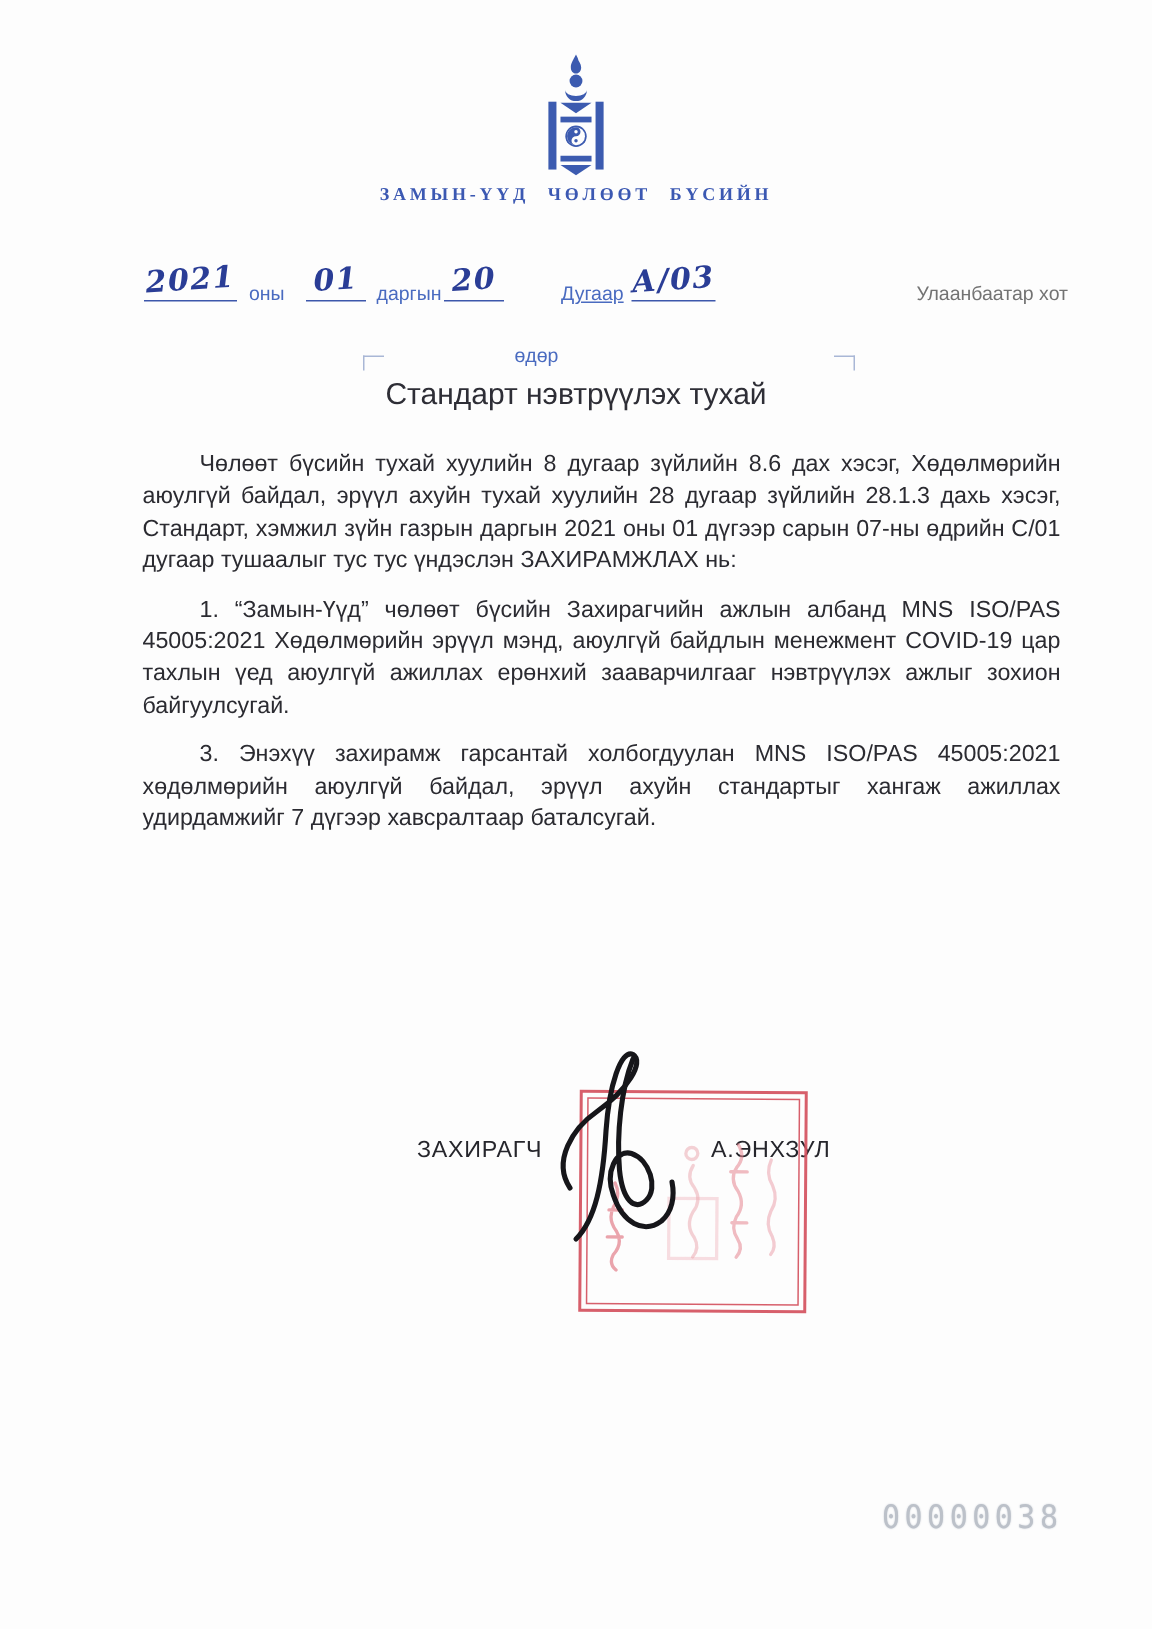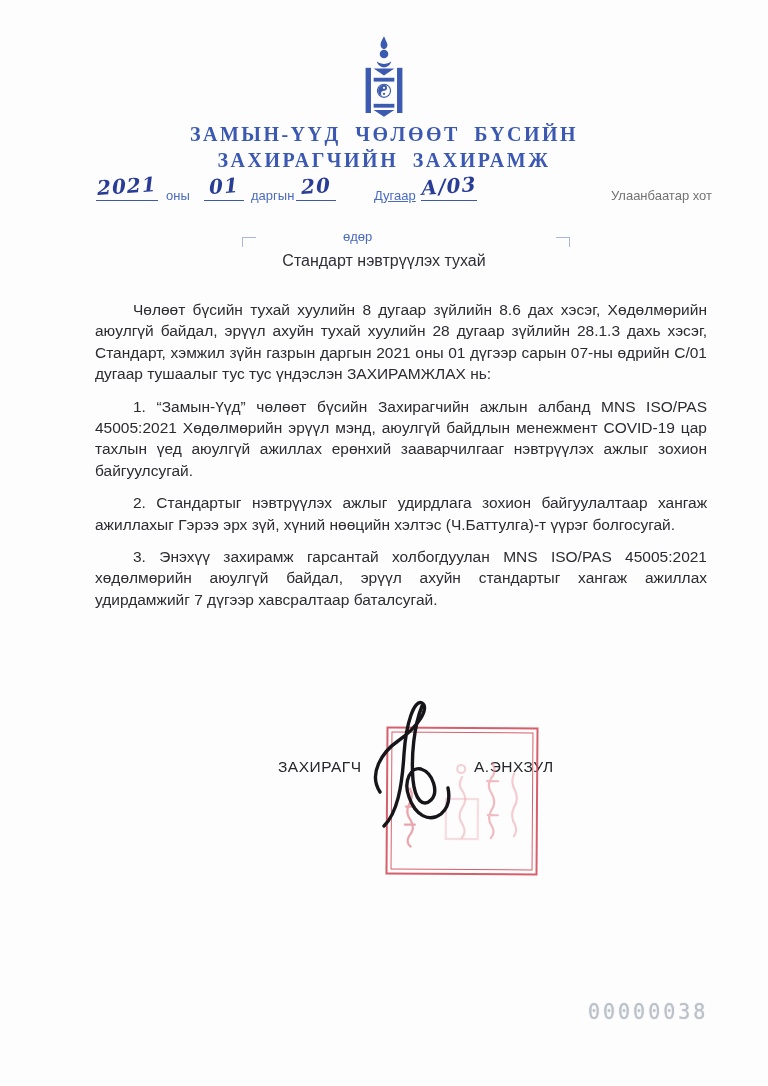--- a/index.html
+++ b/index.html
@@ -12,21 +12,21 @@
     color:#2b2b31;
   }
   
   .emblem{position:absolute;top:36px;left:50%;transform:translateX(-50%);width:46px;height:82px;}
   
   .org-title{
     position:absolute;top:122px;left:0;width:100%;
     text-align:center;
     font-family:"Liberation Serif",serif;
     font-weight:bold;
-    font-size:20px;line-height:1.28;
+    font-size:12px;line-height:1.28;
     letter-spacing:2.5px;word-spacing:7px;
     color:#3b58b2;
   }
   
   .dateline{position:absolute;top:170px;left:0;width:100%;height:42px;font-size:13px;color:#4a6bc0;}
   .dl-label{position:absolute;top:18px;white-space:nowrap;}
   .hw-slot{
     position:absolute;top:4px;height:26px;
     border-bottom:1.6px solid #3d57ab;
     text-align:center;
@@ -38,21 +38,21 @@
     display:inline-block;transform:rotate(-4deg);
     letter-spacing:1px;
   }
   .city{position:absolute;top:18px;right:56px;color:#737373;}
   
   .corner{position:absolute;width:13px;height:9px;border-top:1.5px solid #a9b7d6;}
   .corner.left{border-left:1.5px solid #a9b7d6;}
   .corner.right{border-right:1.5px solid #a9b7d6;}
   .doc-title{
     position:absolute;top:252px;left:0;width:100%;
-    text-align:center;font-size:16px;color:#2e2e36;
+    text-align:center;font-size:20px;color:#2e2e36;
   }
   
   .body-text{
     position:absolute;top:299px;left:95px;width:612px;
     font-size:15.5px;line-height:21.4px;
     text-align:justify;
   }
   .body-text p{margin:0 0 11px 0;text-indent:38px;}
   
   .sig-row{position:absolute;top:758px;left:0;width:100%;font-size:15.5px;color:#26262c;letter-spacing:.5px;}
@@ -97,21 +97,20 @@
       <path d="M30 63.2 A3.9 3.9 0 0 1 30 71 A3.9 3.9 0 0 0 30 78.8 A7.8 7.8 0 0 1 30 63.2 Z"></path>
       <circle cx="30" cy="67.1" r="1.5" fill="#fdfdfd"></circle>
       <circle cx="30" cy="74.9" r="1.5"></circle>
       <rect x="16.5" y="88" width="27" height="5"></rect>
       <polygon points="16.5,96 43.5,96 30,105"></polygon>
     </g>
   </svg>
 
   <div class="org-title">
     <div>ЗАМЫН-ҮҮД ЧӨЛӨӨТ БҮСИЙН</div>
-    <div>ЗАХИРАГЧИЙН ЗАХИРАМЖ</div>
   </div>
 
   <div class="dateline">
     <span class="hw-slot" style="left:96px;width:62px;"><span class="hw">2021</span></span>
     <span class="dl-label" style="left:166px;">оны</span>
     <span class="hw-slot" style="left:204px;width:40px;"><span class="hw">01</span></span>
     <span class="dl-label" style="left:251px;">даргын</span>
     <span class="hw-slot" style="left:296px;width:40px;"><span class="hw">20</span></span>
     <span class="dl-label" style="left:343px;margin-top:41px;">өдөр</span>
     <span class="dl-label" style="left:374px;text-decoration:underline;">Дугаар</span>
@@ -120,21 +119,20 @@
   </div>
 
   <span class="corner left" style="top:237px;left:242px;"></span>
   <span class="corner right" style="top:237px;left:556px;"></span>
 
   <div class="doc-title">Стандарт нэвтрүүлэх тухай</div>
 
   <div class="body-text">
     <p>Чөлөөт бүсийн тухай хуулийн 8 дугаар зүйлийн 8.6 дах хэсэг, Хөдөлмөрийн аюулгүй байдал, эрүүл ахуйн тухай хуулийн 28 дугаар зүйлийн 28.1.3 дахь хэсэг, Стандарт, хэмжил зүйн газрын даргын 2021 оны 01 дүгээр сарын 07-ны өдрийн С/01 дугаар тушаалыг тус тус үндэслэн ЗАХИРАМЖЛАХ нь:</p>
     <p>1. “Замын-Үүд” чөлөөт бүсийн Захирагчийн ажлын албанд MNS ISO/PAS 45005:2021 Хөдөлмөрийн эрүүл мэнд, аюулгүй байдлын менежмент COVID-19 цар тахлын үед аюулгүй ажиллах ерөнхий зааварчилгааг нэвтрүүлэх ажлыг зохион байгуулсугай.</p>
-    <p>2. Стандартыг нэвтрүүлэх ажлыг удирдлага зохион байгуулалтаар хангаж ажиллахыг Гэрээ эрх зүй, хүний нөөцийн хэлтэс (Ч.Баттулга)-т үүрэг болгосугай.</p>
     <p>3. Энэхүү захирамж гарсантай холбогдуулан MNS ISO/PAS 45005:2021 хөдөлмөрийн аюулгүй байдал, эрүүл ахуйн стандартыг хангаж ажиллах удирдамжийг 7 дүгээр хавсралтаар баталсугай.</p>
   </div>
 
   <div class="sig-row">
     <span class="sig-title">ЗАХИРАГЧ</span>
     <span class="sig-name">А.ЭНХЗУЛ</span>
   </div>
 
   <div class="stamp">
     <div class="stamp-inner"></div>

